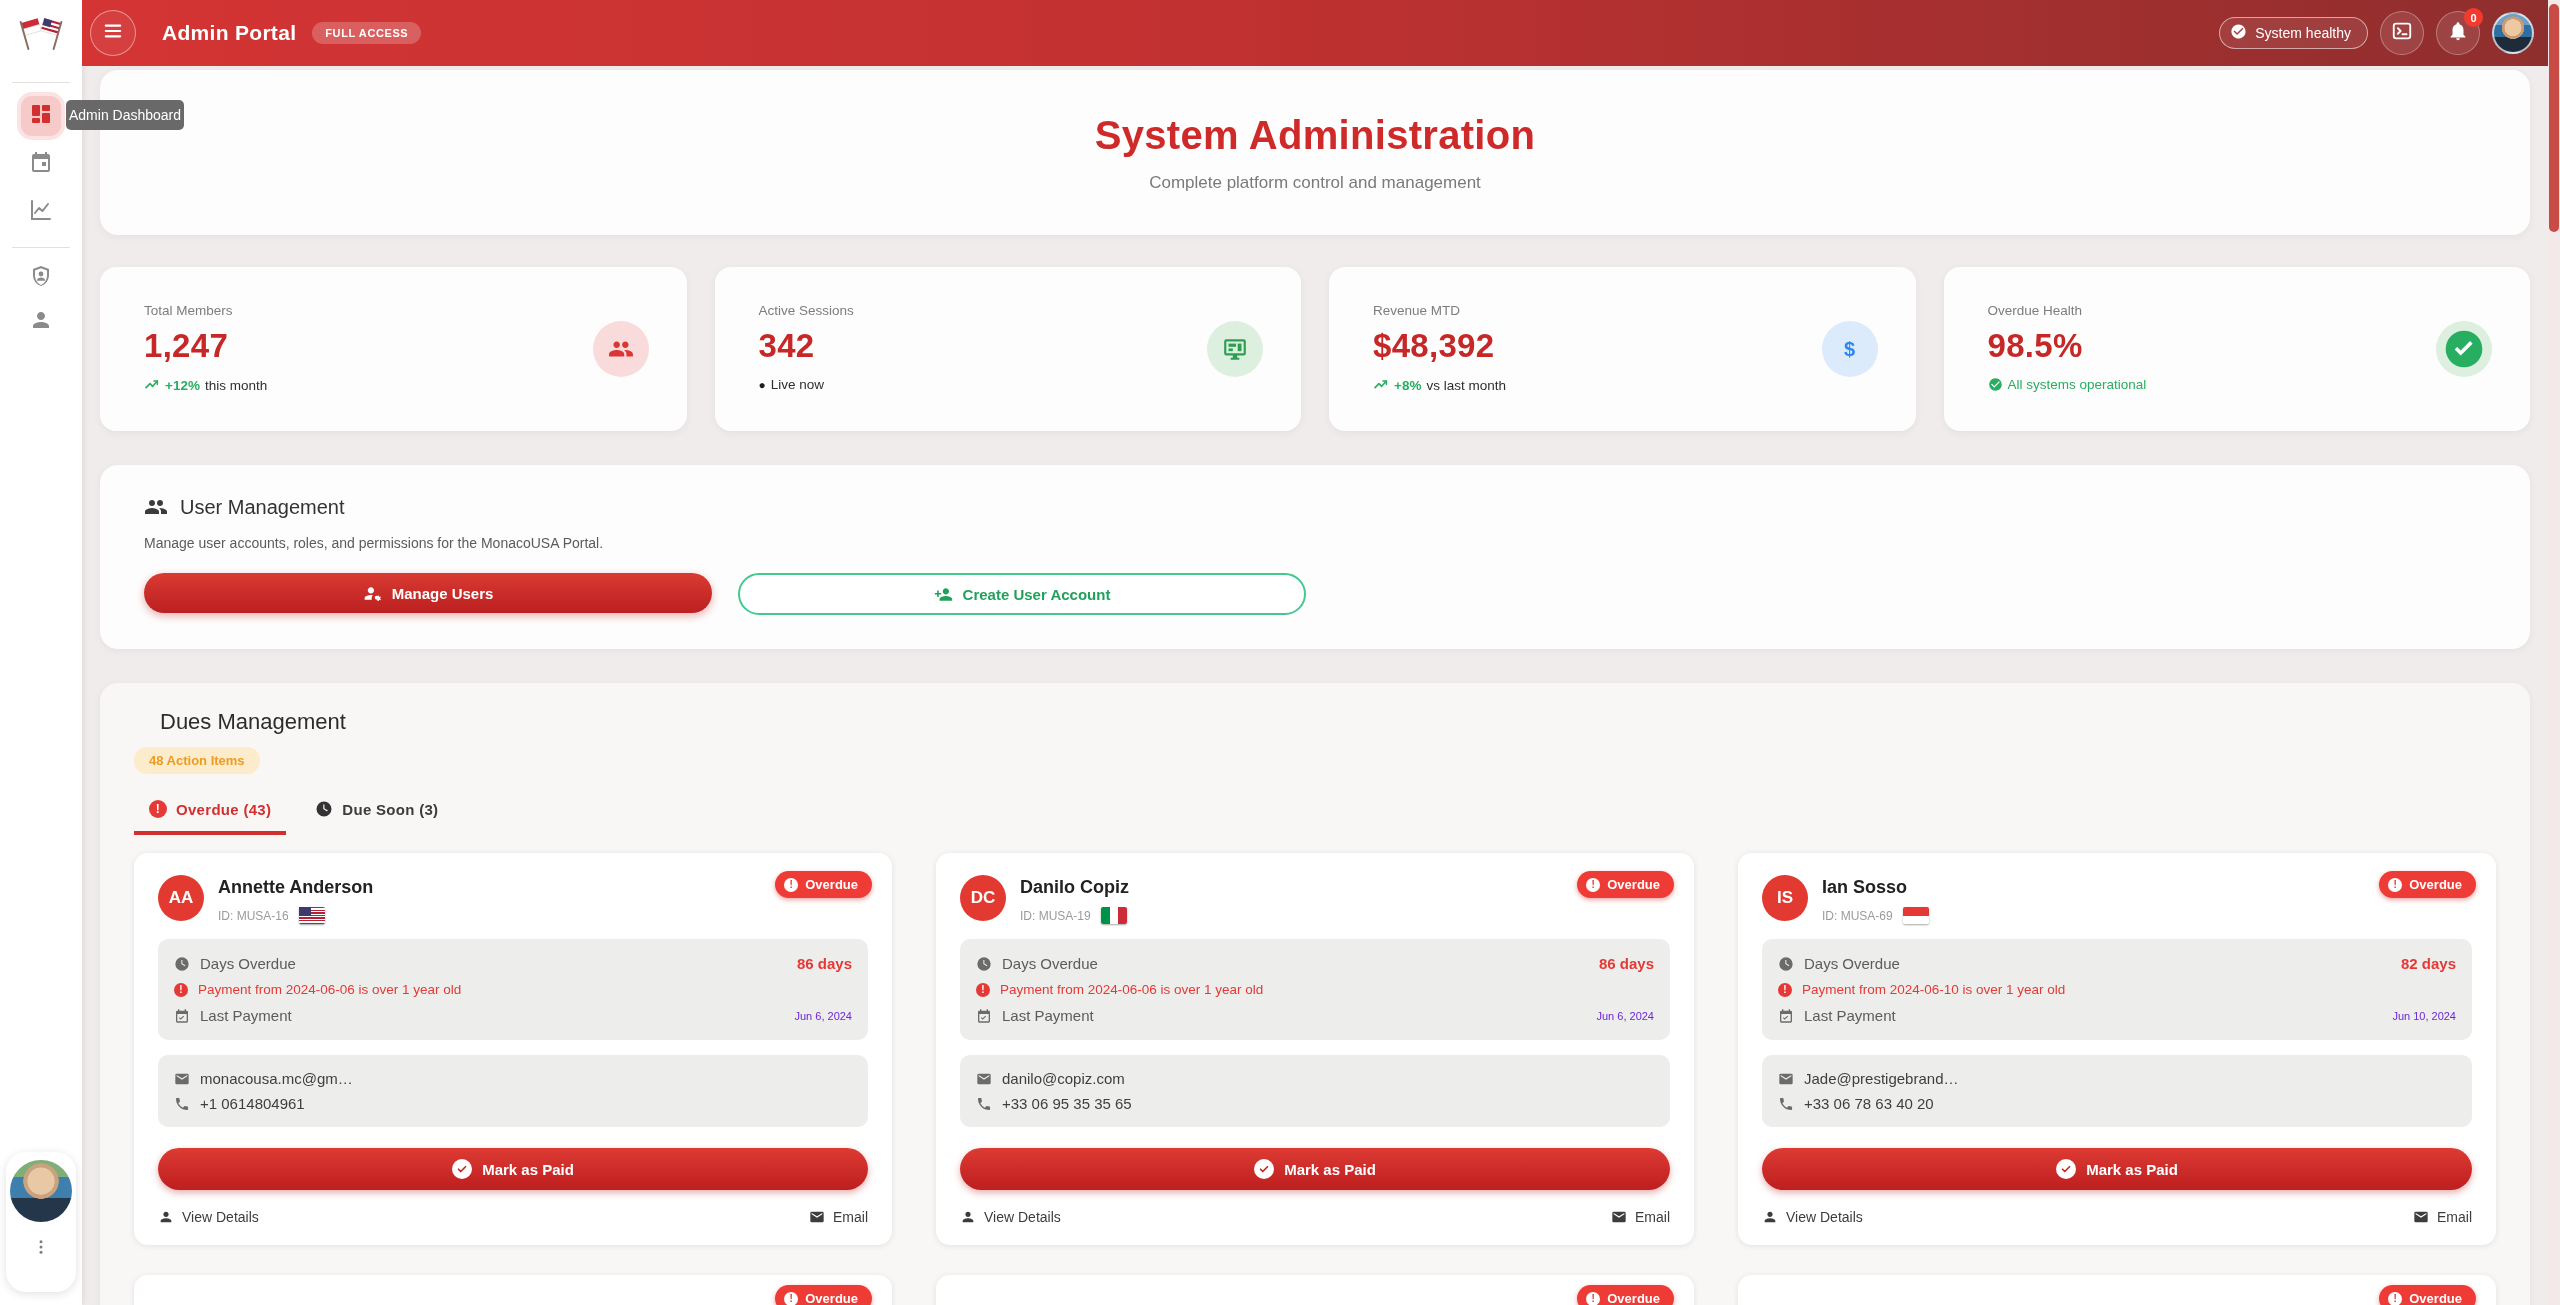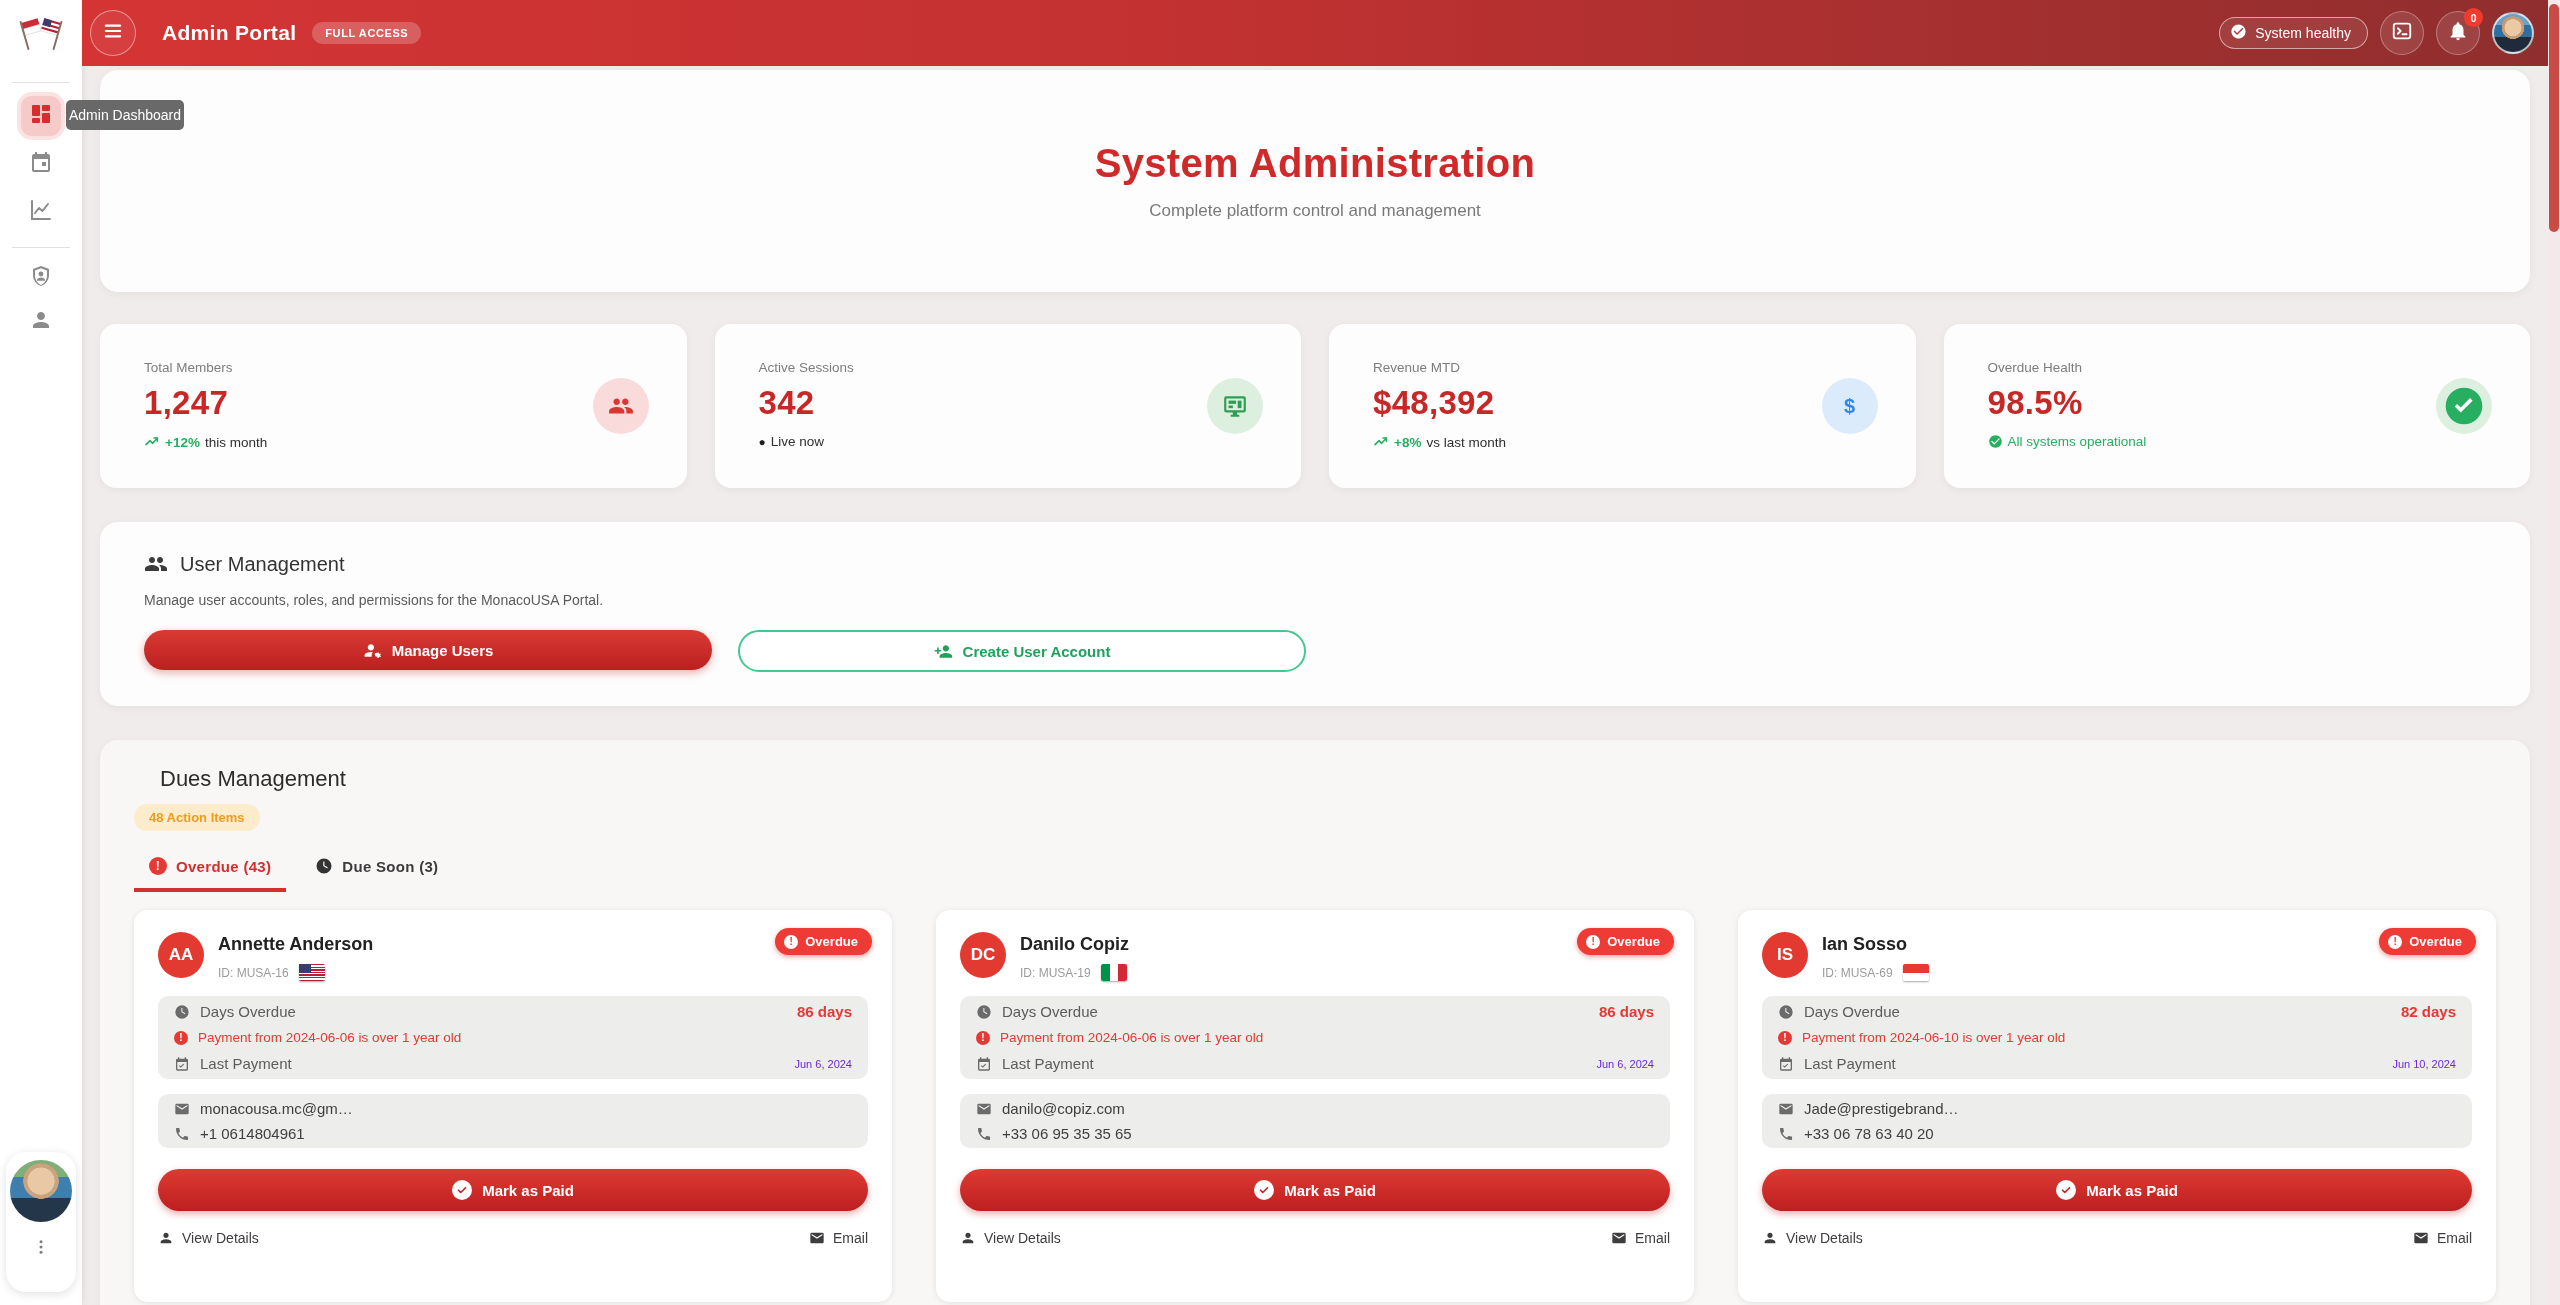--- a/index.html
+++ b/index.html
@@ -49,21 +49,21 @@
       linear-gradient(180deg,#6f9fc4 0 30%, #2e6ea0 30% 60%, #1d2b3a 60% 100%); }
 
   
   .tooltip { position:absolute; left:66px; top:100px; z-index:70; background:rgba(97,97,97,.95);
     color:#fff; font-size:14px; padding:7px 3px; border-radius:5px; }
 
   
   .main { position:absolute; left:82px; top:66px; width:2466px; height:1239px; overflow:hidden;
     padding:4px 18px 0 18px; }
 
-  .hero { height:222px; background:#fefdfd; border-radius:18px; box-shadow:0 2px 10px rgba(0,0,0,.05);
+  .hero { height:165px; background:#fefdfd; border-radius:18px; box-shadow:0 2px 10px rgba(0,0,0,.05);
     display:flex; flex-direction:column; align-items:center; justify-content:center; }
   .hero-title { color:#cf2a2a; font-size:40px; font-weight:bold; letter-spacing:.3px; }
   .hero-sub { color:#7a7a7a; font-size:17px; margin-top:15px; }
 
   .stats { display:grid; grid-template-columns:repeat(4,1fr); gap:28px; margin-top:32px; }
   .scard { height:164px; background:#fefdfd; border-radius:16px; box-shadow:0 2px 8px rgba(0,0,0,.05);
     position:relative; padding:36px 40px 0 44px; }
   .s-label { font-size:13.5px; color:#7d7d7d; }
   .s-value { font-size:33px; font-weight:bold; color:#c62828; margin-top:9px; letter-spacing:.3px; }
   .s-trend { font-size:13.5px; color:#2f2f2f; margin-top:12px; display:flex; align-items:center; gap:5px; }
@@ -117,21 +117,21 @@
   .m-id { font-size:12px; color:#9b9b9b; }
   .flag { width:26px; height:17px; border-radius:2px; box-shadow:0 1px 2px rgba(0,0,0,.35); flex:none; }
   .flag.us { background:
       linear-gradient(180deg,#b22234 0 7.7%,#fff 7.7% 15.4%,#b22234 15.4% 23.1%,#fff 23.1% 30.8%,#b22234 30.8% 38.5%,#fff 38.5% 46.2%,#b22234 46.2% 53.9%,#fff 53.9% 61.6%,#b22234 61.6% 69.3%,#fff 69.3% 77%,#b22234 77% 84.7%,#fff 84.7% 92.4%,#b22234 92.4% 100%); position:relative; }
   .flag.us::after { content:""; position:absolute; left:0; top:0; width:12px; height:9px; background:#3c3b6e; }
   .flag.it { background:linear-gradient(90deg,#009246 0 33%,#fff 33% 66%,#ce2b37 66% 100%); }
   .flag.mc { background:linear-gradient(180deg,#e53935 0 55%,#fff 55% 100%); }
   .m-badge { position:absolute; top:18px; right:20px; background:#ef3b36; color:#fff; border-radius:16px;
     padding:6px 14px 6px 9px; font-size:13px; font-weight:bold; display:flex; align-items:center; gap:7px;
     box-shadow:0 2px 5px rgba(200,30,30,.4); }
-  .panel { background:#ededec; border-radius:10px; margin-top:15px; padding:2px 16px; }
+  .panel { background:#ededec; border-radius:10px; margin-top:15px; padding:11px 16px; }
   .p-row { display:flex; align-items:center; font-size:15px; color:#5c5c5c; padding:5px 0; gap:10px; }
   .p-row .right { margin-left:auto; }
   .days-val { color:#e53935; font-weight:bold; font-size:15px; }
   .date-val { color:#6d28d9; font-size:11px; }
   .warn { color:#e53935; font-size:13.5px; }
   .c-row { display:flex; align-items:center; font-size:15px; color:#3f3f3f; padding:4px 0; gap:10px; }
   .p-ico { color:#6b6b6b; display:flex; flex:none; }
   .btn-paid { margin-top:21px; width:100%; height:42px; border:none; border-radius:21px; cursor:pointer;
     background:linear-gradient(180deg,#dd3a33,#bd1f1f); color:#fff; font-size:15px; font-weight:bold;
     display:flex; align-items:center; justify-content:center; gap:10px; box-shadow:0 3px 7px rgba(190,30,30,.35);

